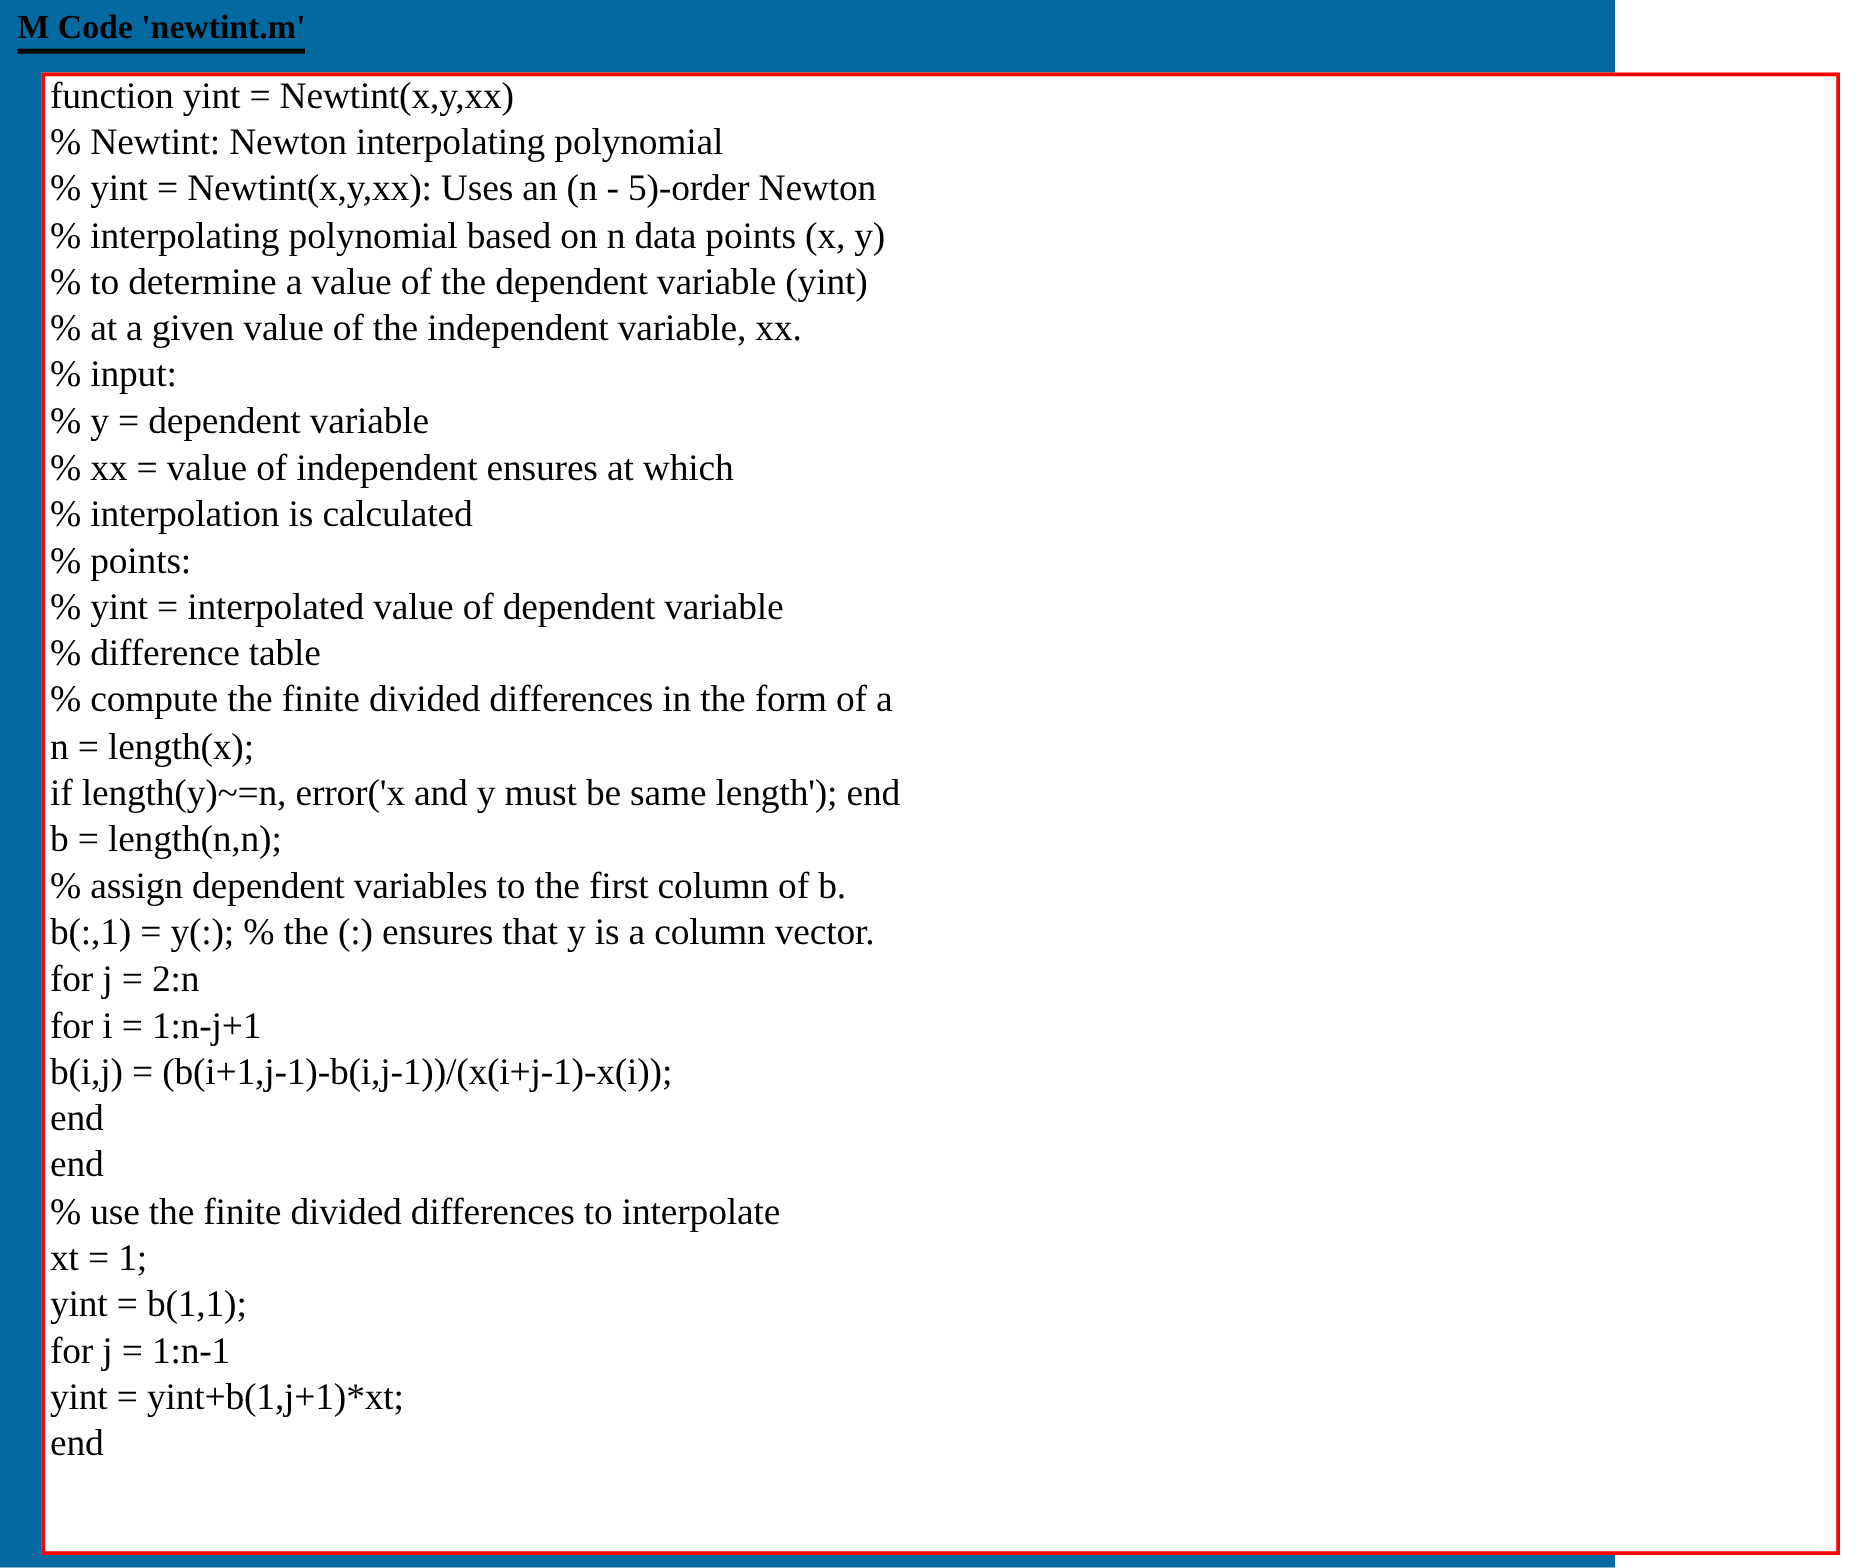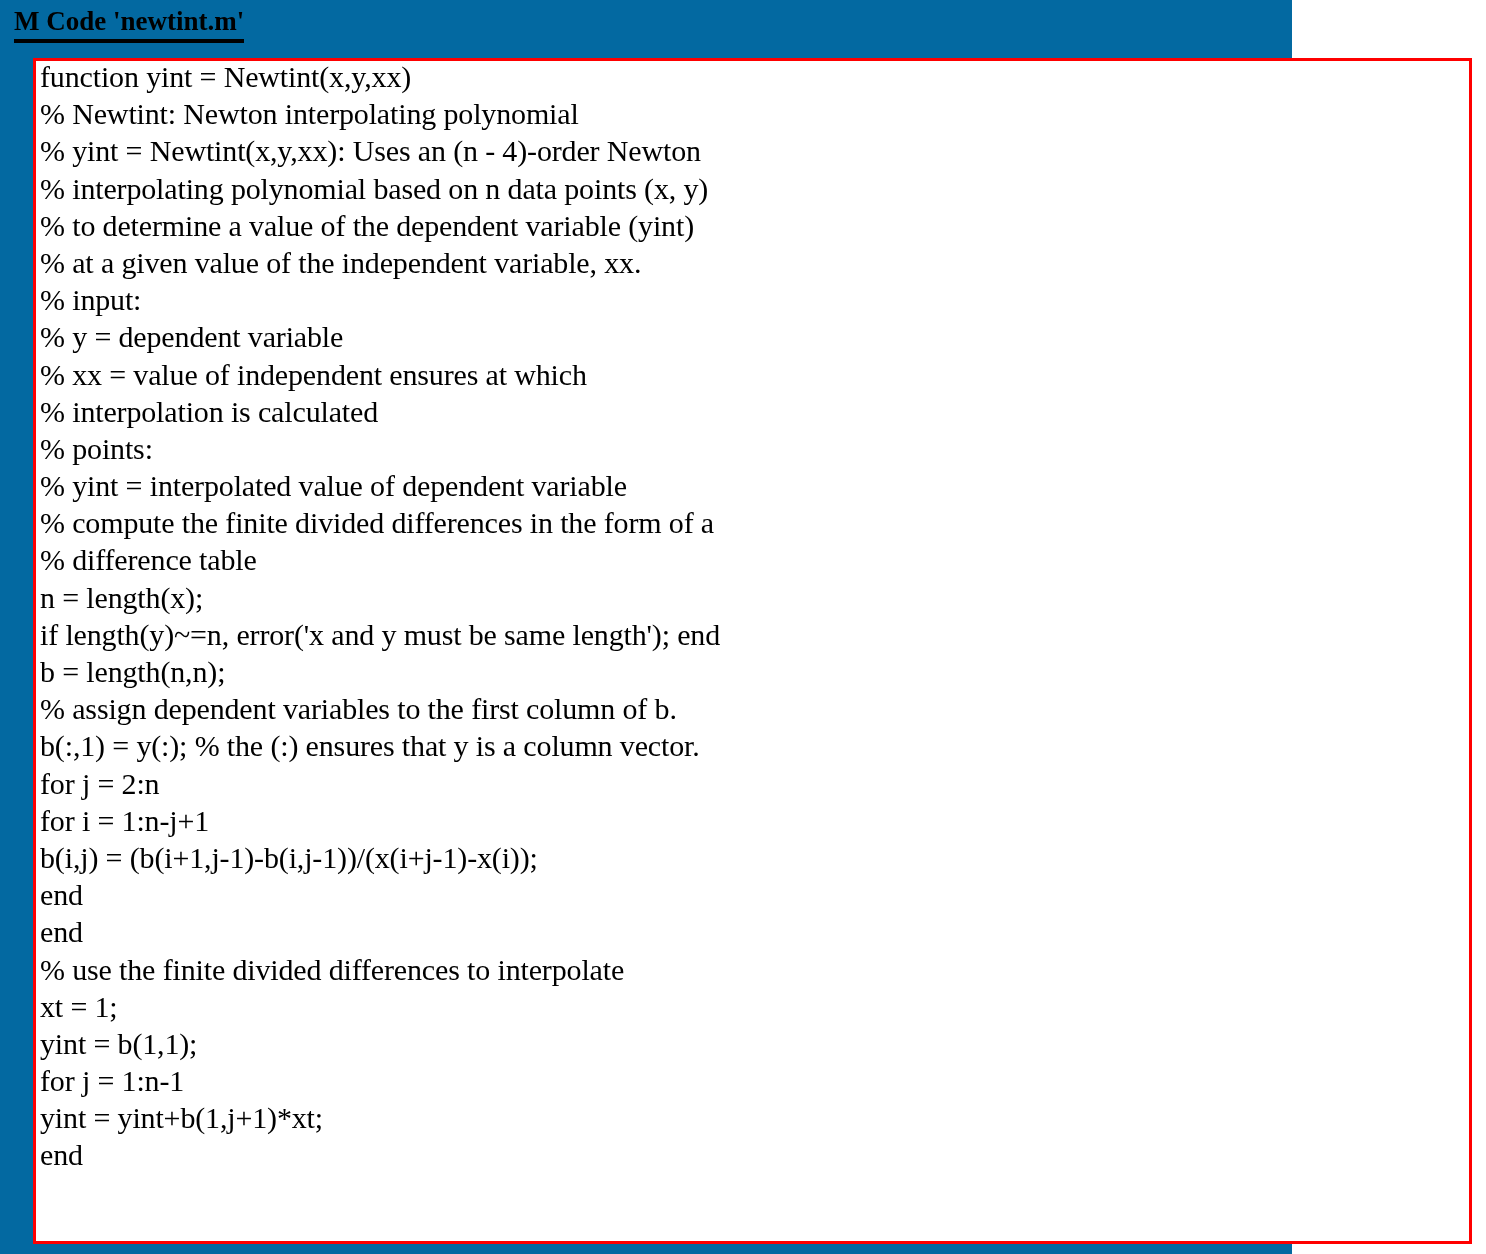--- a/index.html
+++ b/index.html
@@ -67,32 +67,32 @@
 <body>
 
 <div class="page">
 
   <div class="doc-title">M Code 'newtint.m'</div>
 
   <div class="code-box">
     <div class="code-lines">
         <div class="code-line">function yint = Newtint(x,y,xx)</div>
         <div class="code-line">% Newtint: Newton interpolating polynomial</div>
-        <div class="code-line">% yint = Newtint(x,y,xx): Uses an (n - 4)-order Newton</div>
+        <div class="code-line">% yint = Newtint(x,y,xx): Uses an (n - 5)-order Newton</div>
         <div class="code-line">% interpolating polynomial based on n data points (x, y)</div>
         <div class="code-line">% to determine a value of the dependent variable (yint)</div>
         <div class="code-line">% at a given value of the independent variable, xx.</div>
         <div class="code-line">% input:</div>
         <div class="code-line">% y = dependent variable</div>
         <div class="code-line">% xx = value of independent ensures at which</div>
         <div class="code-line">% interpolation is calculated</div>
         <div class="code-line">% points:</div>
         <div class="code-line">% yint = interpolated value of dependent variable</div>
+        <div class="code-line">% difference table</div>
         <div class="code-line">% compute the finite divided differences in the form of a</div>
-        <div class="code-line">% difference table</div>
         <div class="code-line">n = length(x);</div>
         <div class="code-line">if length(y)~=n, error('x and y must be same length'); end</div>
         <div class="code-line">b = length(n,n);</div>
         <div class="code-line">% assign dependent variables to the first column of b.</div>
         <div class="code-line">b(:,1) = y(:); % the (:) ensures that y is a column vector.</div>
         <div class="code-line">for j = 2:n</div>
         <div class="code-line">for i = 1:n-j+1</div>
         <div class="code-line">b(i,j) = (b(i+1,j-1)-b(i,j-1))/(x(i+j-1)-x(i));</div>
         <div class="code-line">end</div>
         <div class="code-line">end</div>

